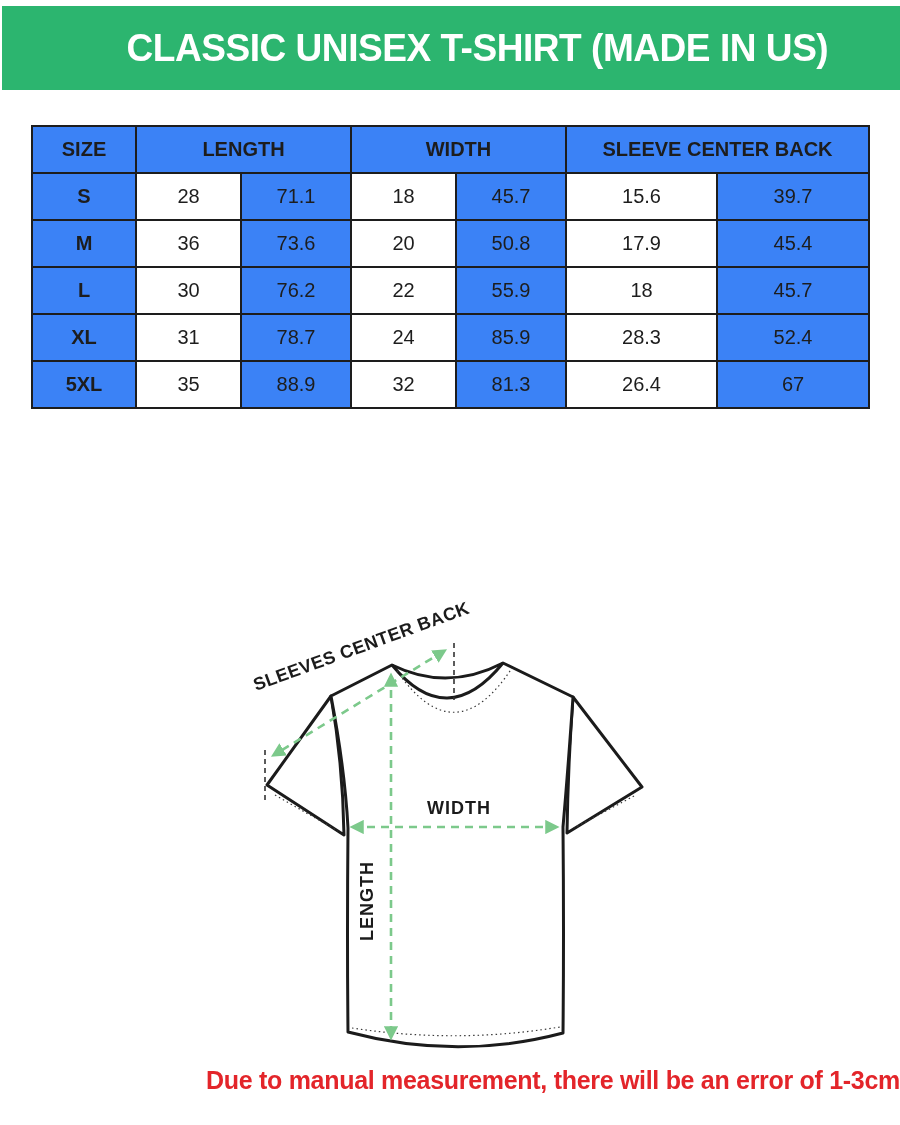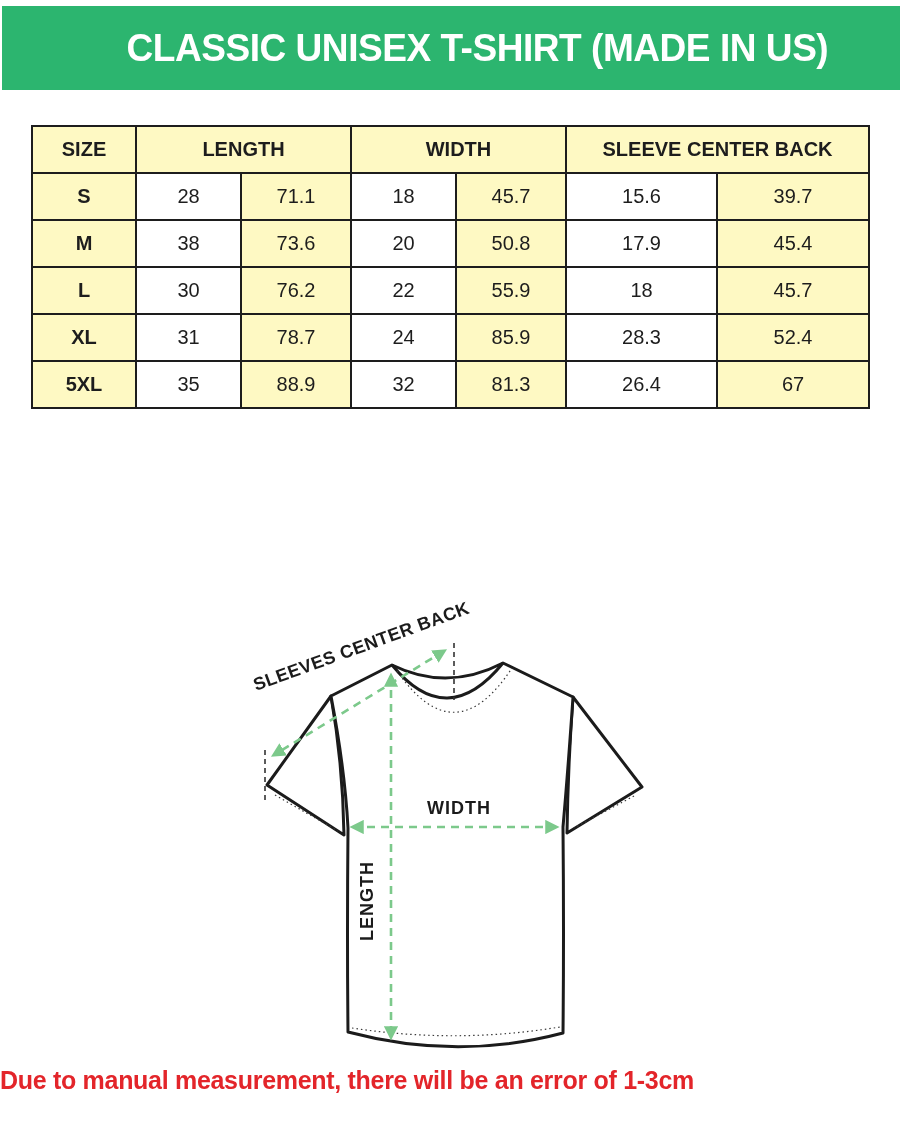--- a/index.html
+++ b/index.html
@@ -40,38 +40,38 @@
     text-align:center;
     vertical-align:middle;
     padding:0;
     font-size:20px;
     height:45px;
     background:#ffffff;
     color:#1d1d1d;
   }
   .size-table th { font-weight:bold; }
   .size-table td.b { font-weight:bold; }
-  .size-table .g { background:#fef9c3; }
+  .size-table .g { background:#3b82f6; }
 
   
   .diagram {
     position:absolute; left:0; top:600px;
     width:900px; height:465px;
   }
   .diagram text {
     font-family:"Liberation Sans", sans-serif;
     font-weight:bold;
     fill:#1b1b1b;
   }
 
   
   .note {
     position:absolute; left:0; top:1066px;
     width:900px;
-    text-align:left;
+    text-align:right;
     color:#E3252A;
     font-weight:bold;
     font-size:25px;
     letter-spacing:-0.3px;
   }
 </style>
 </head>
 <body>
 
 <div class="banner">
@@ -101,21 +101,21 @@
       <td class="g b">S</td>
       <td>28</td>
       <td class="g">71.1</td>
       <td>18</td>
       <td class="g">45.7</td>
       <td>15.6</td>
       <td class="g">39.7</td>
     </tr>
     <tr>
       <td class="g b">M</td>
-      <td>38</td>
+      <td>36</td>
       <td class="g">73.6</td>
       <td>20</td>
       <td class="g">50.8</td>
       <td>17.9</td>
       <td class="g">45.4</td>
     </tr>
     <tr>
       <td class="g b">L</td>
       <td>30</td>
       <td class="g">76.2</td>

